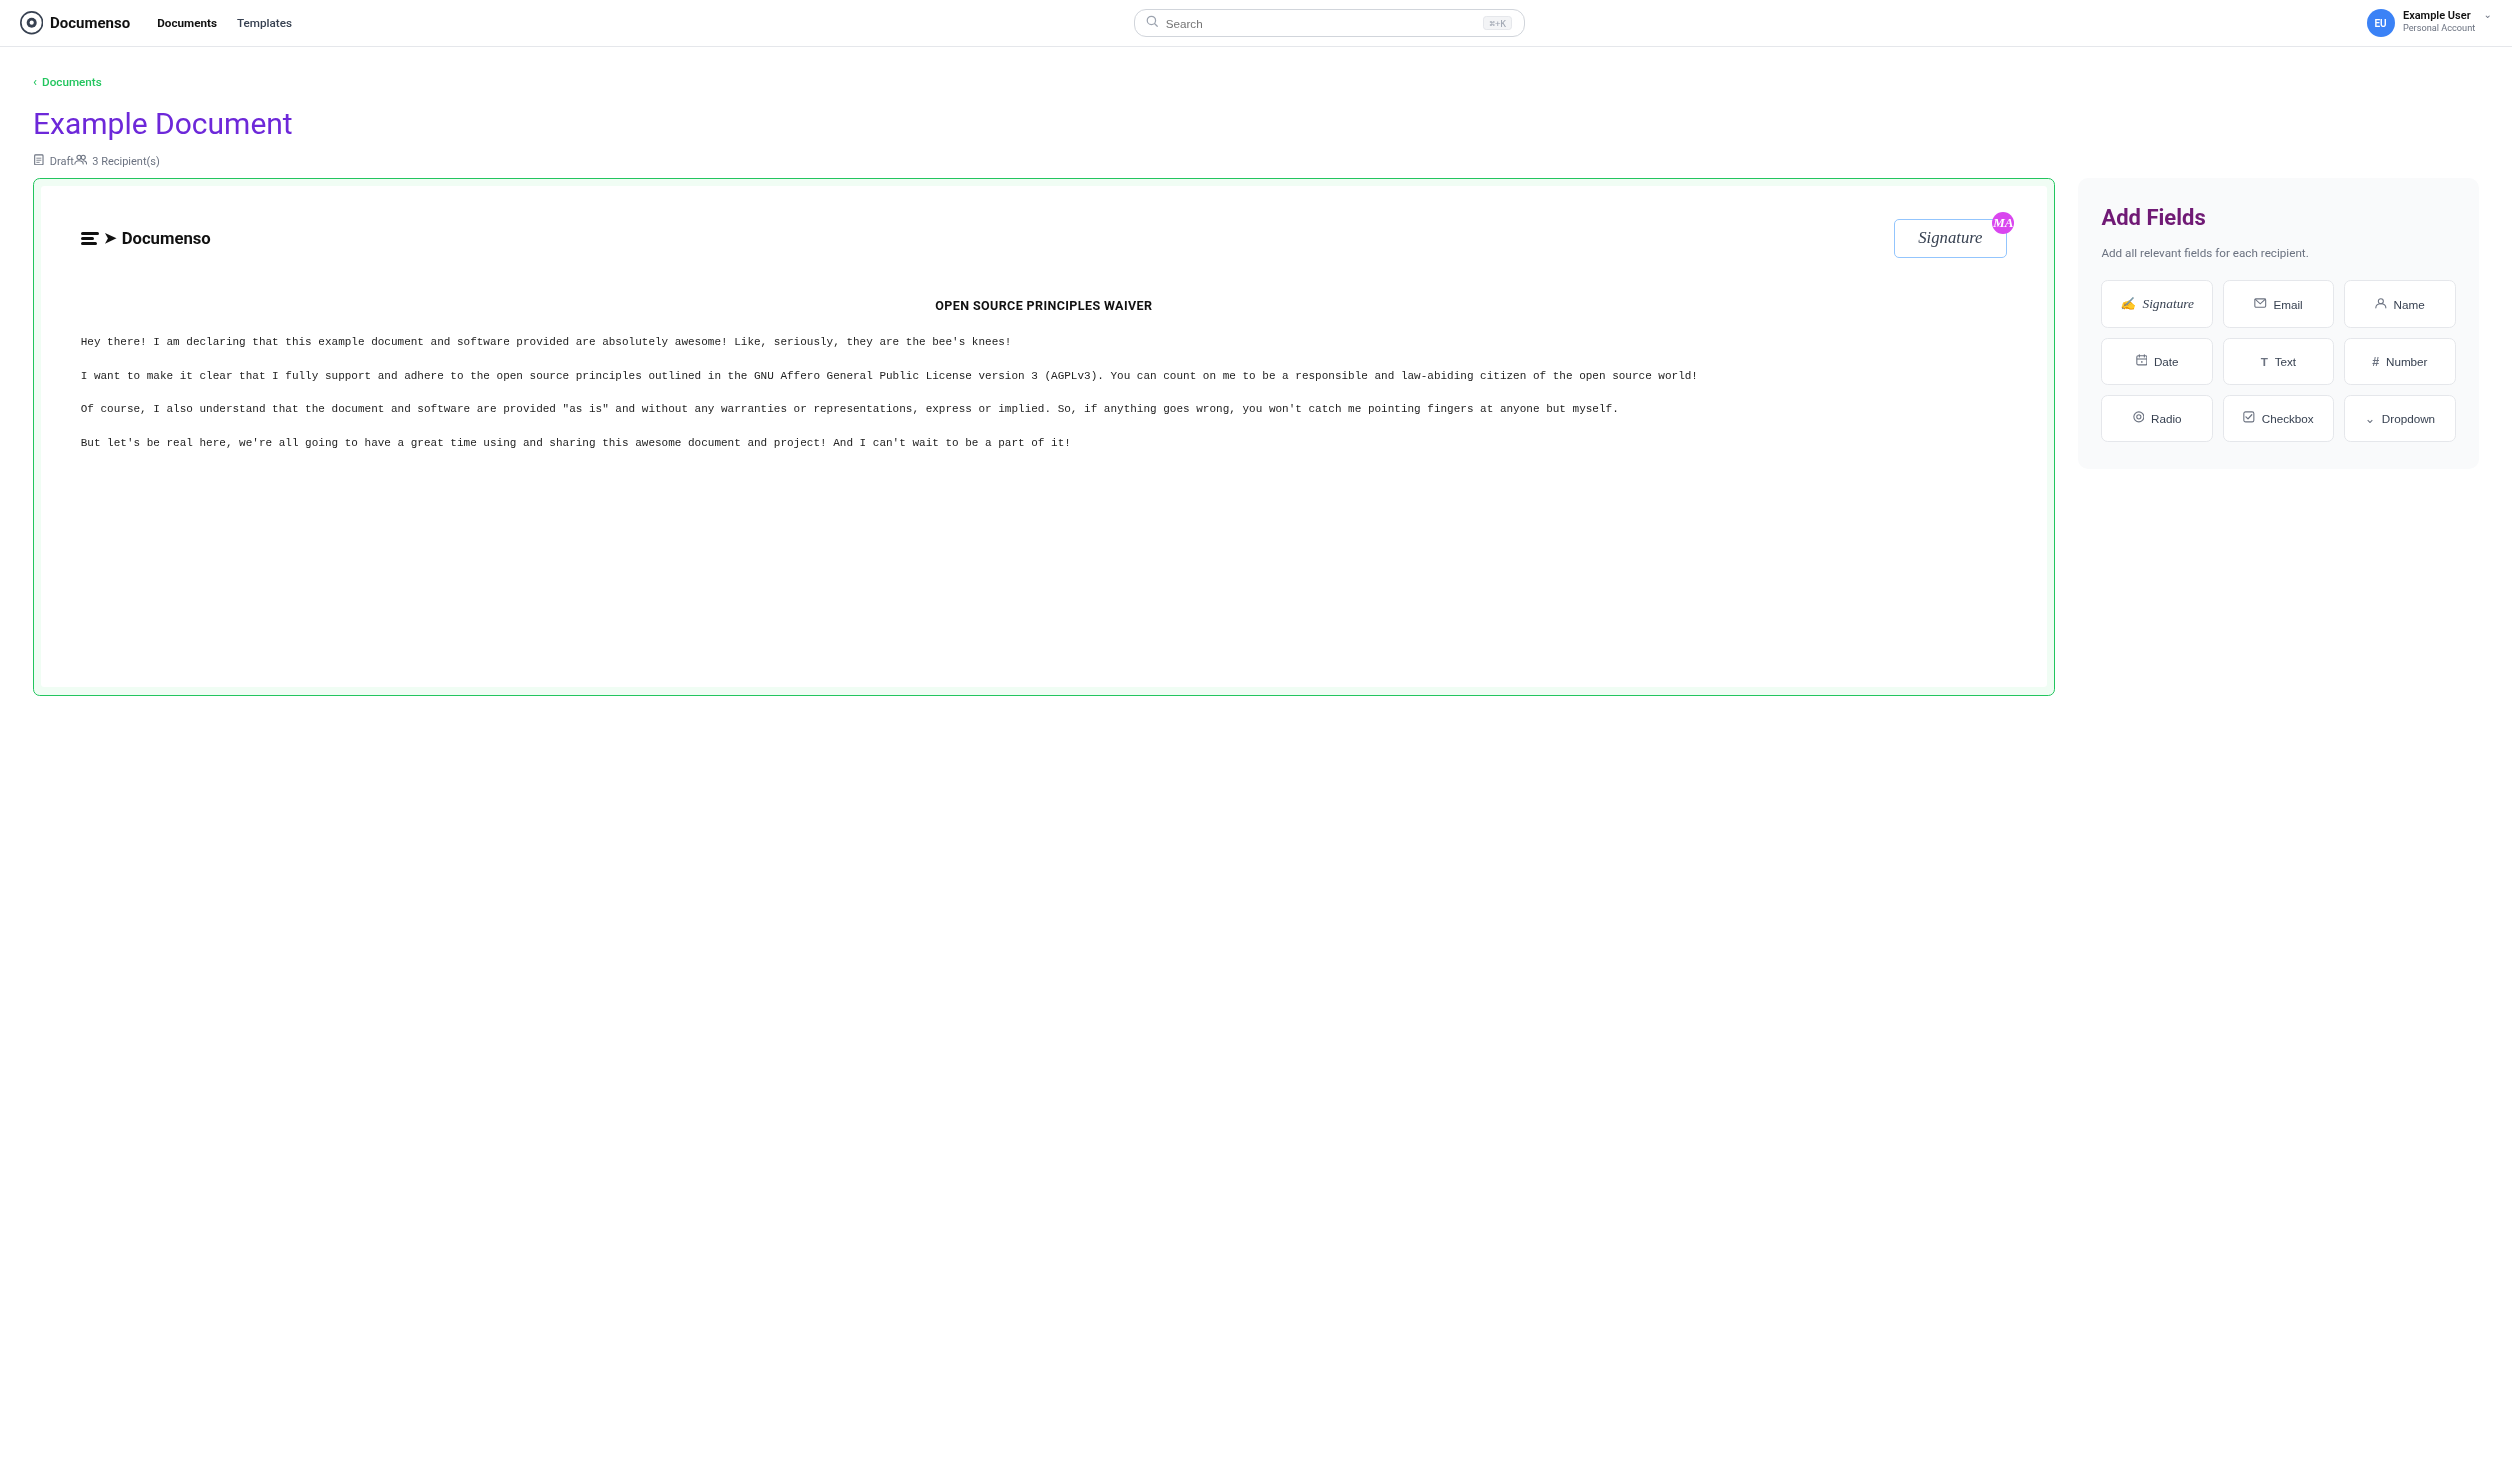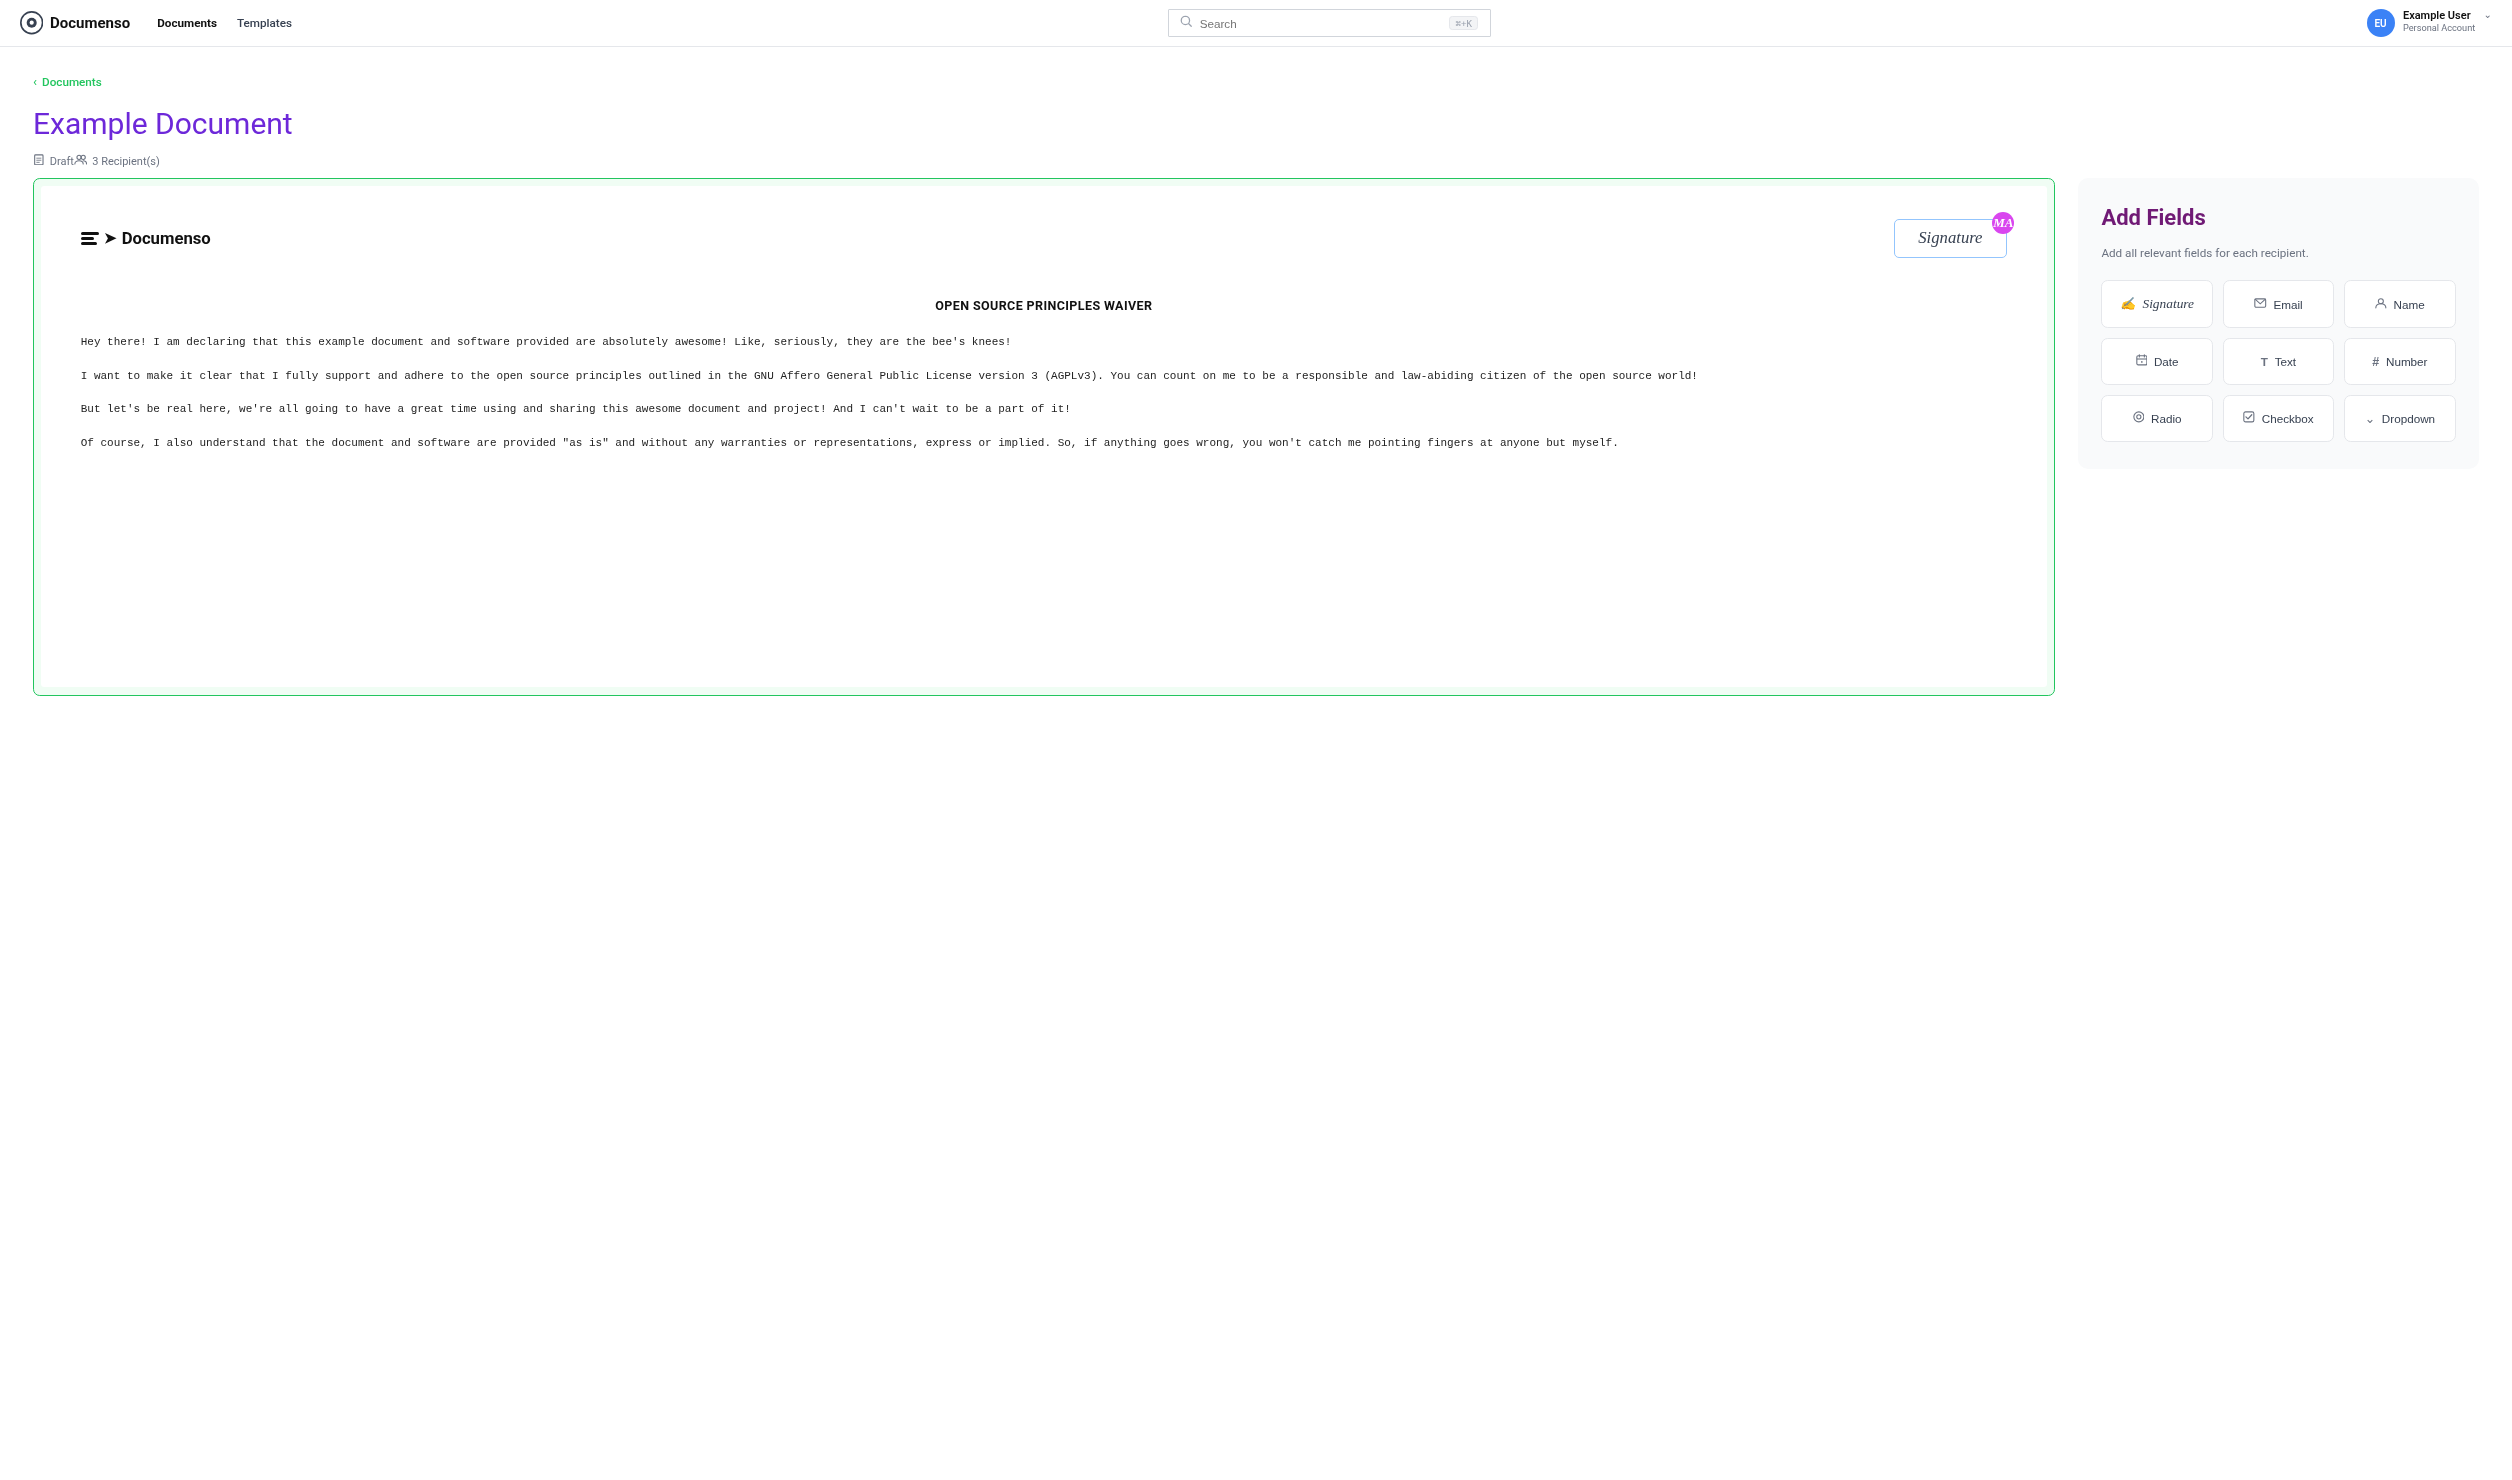--- a/index.html
+++ b/index.html
@@ -50,24 +50,24 @@
     }
     .navbar-search {
       flex: 1;
       display: flex;
       justify-content: center;
     }
     .search-box {
       display: flex;
       align-items: center;
       border: 0.8px solid #d1d5db;
-      border-radius: 1px;
+      border-radius: 12px;
       padding: 5px 11.7px;
       gap: 6.7px;
-      width: 323px;
+      width: 391px;
       max-width: 100%;
       background: #fff;
     }
     .search-box input {
       border: none;
       outline: none;
       font-size: 11.7px;
       color: #6b7280;
       flex: 1;
       background: transparent;
@@ -427,22 +427,22 @@
           <div class="signature-field">
             <span>Signature</span>
             <div class="signature-badge">MA</div>
           </div>
         </div>
 
         <div class="doc-body">
           <h2>OPEN SOURCE PRINCIPLES WAIVER</h2>
           <p>Hey there! I am declaring that this example document and software provided are absolutely awesome! Like, seriously, they are the bee's knees!</p>
           <p>I want to make it clear that I fully support and adhere to the open source principles outlined in the GNU Affero General Public License version 3 (AGPLv3). You can count on me to be a responsible and law-abiding citizen of the open source world!</p>
+          <p>Of course, I also understand that the document and software are provided "as is" and without any warranties or representations, express or implied. So, if anything goes wrong, you won't catch me pointing fingers at anyone but myself.</p>
           <p>But let's be real here, we're all going to have a great time using and sharing this awesome document and project! And I can't wait to be a part of it!</p>
-          <p>Of course, I also understand that the document and software are provided "as is" and without any warranties or representations, express or implied. So, if anything goes wrong, you won't catch me pointing fingers at anyone but myself.</p>
         </div>
       </div>
     </div>
 
     <div class="add-fields-panel">
       <h2 class="panel-title">Add Fields</h2>
       <p class="panel-subtitle">Add all relevant fields for each recipient.</p>
 
 
       <div class="field-grid">

